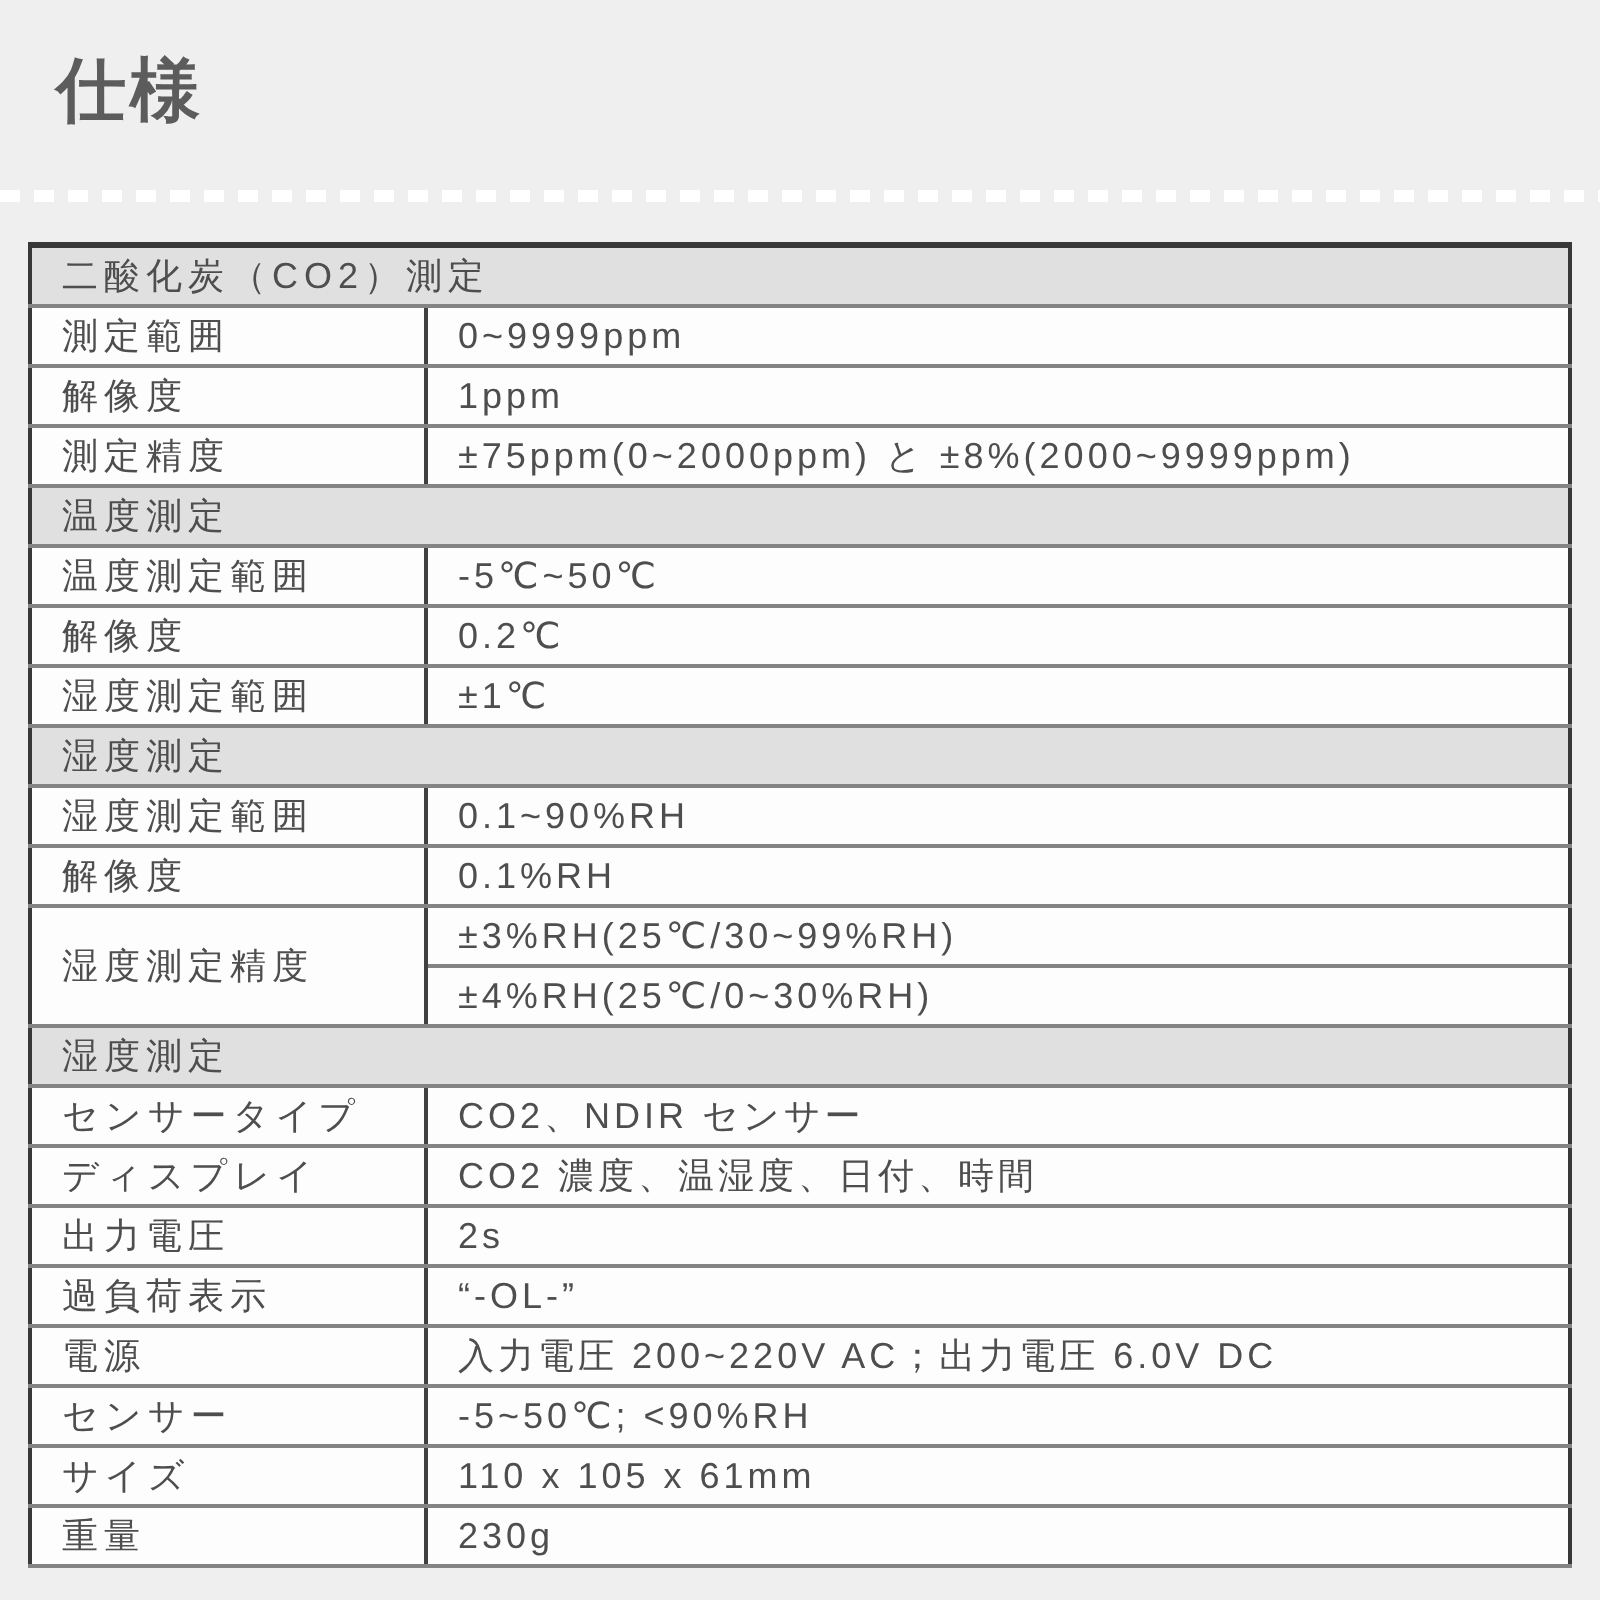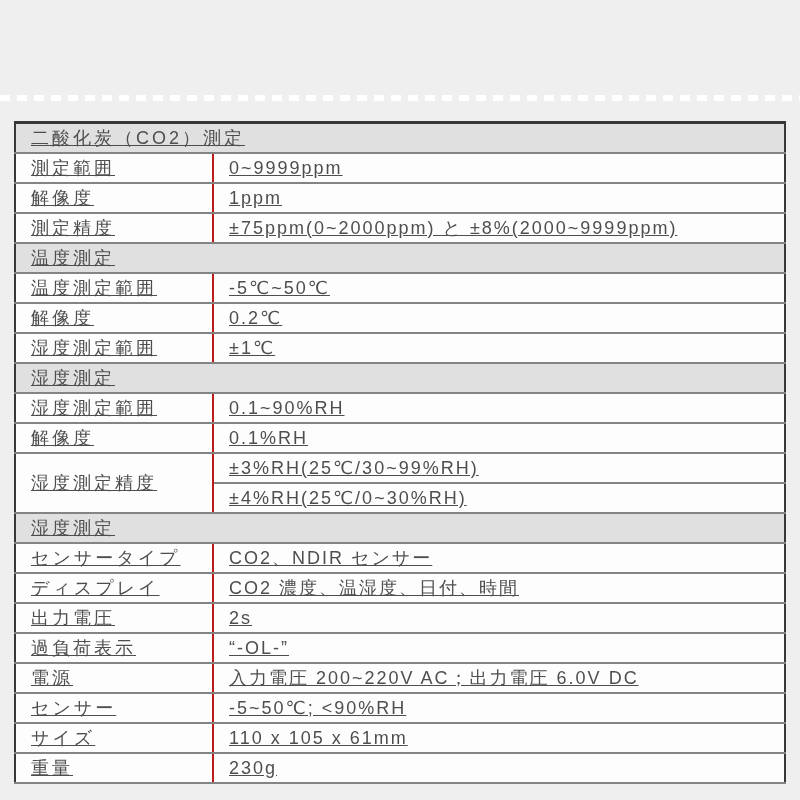--- a/index.html
+++ b/index.html
@@ -56,36 +56,36 @@
     border-top: 2px solid #848484;
     border-bottom: 2px solid #848484;
     height: 28px;
     padding: 0 0 0 15px;
     font-size: 18px;
     color: #4e4e4e;
     letter-spacing: 2px;
     white-space: nowrap;
     overflow: hidden;
     vertical-align: middle;
-    text-decoration: underline;
   }
   table.spec-table td.label-cell {
-    border-right: 2px solid #b91c1c;
+    border-right: 2px solid #404040;
     letter-spacing: 3px;
   }
   table.spec-table td.section-header {
     background: #e0e0e0;
     letter-spacing: 3px;
   }
 </style>
 </head>
 <body>
 
 <div class="page">
 
+  <h1 class="page-title">仕様</h1>
 
   <div class="dashed-sep"></div>
 
   <div class="spec-table-wrap">
     <table class="spec-table">
       <colgroup>
         <col style="width:198px">
         <col>
       </colgroup>
       <tbody>

